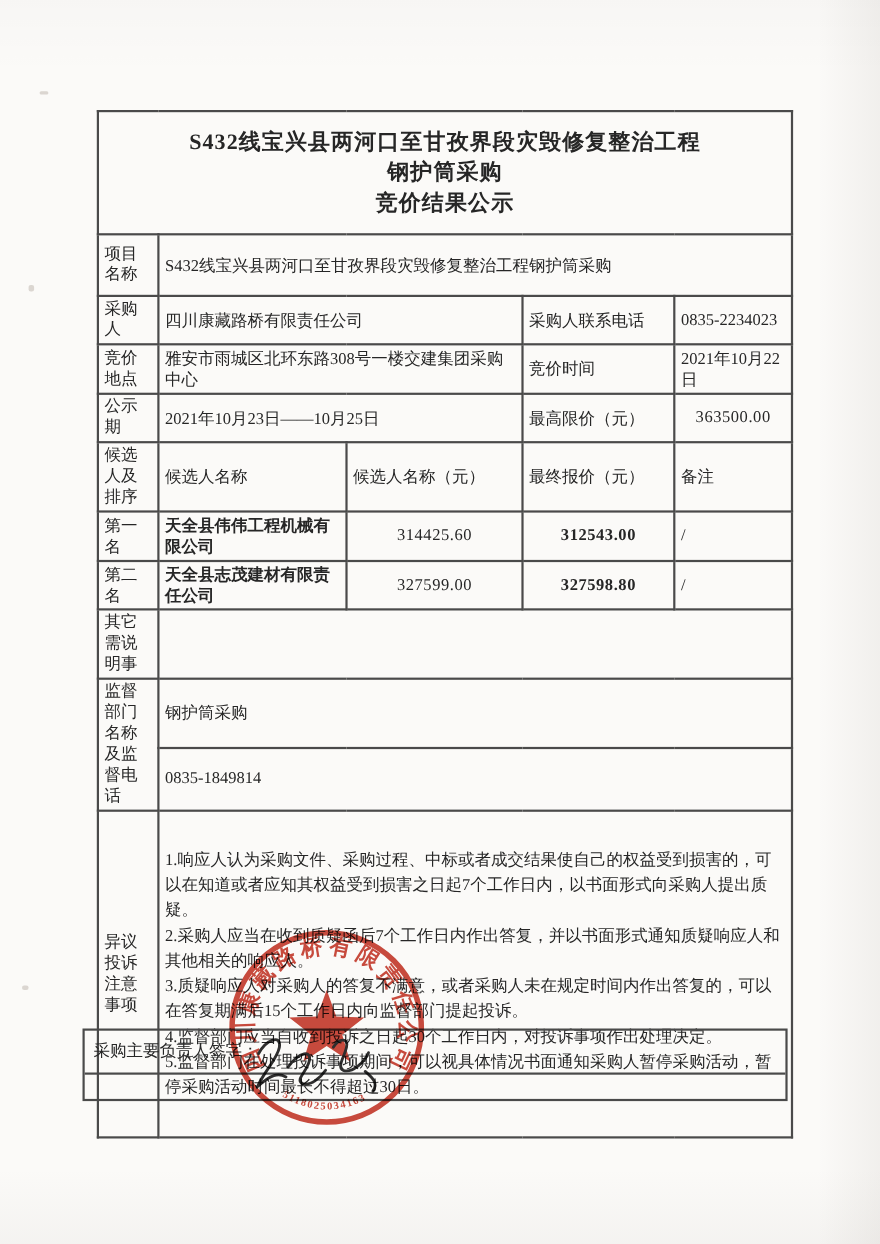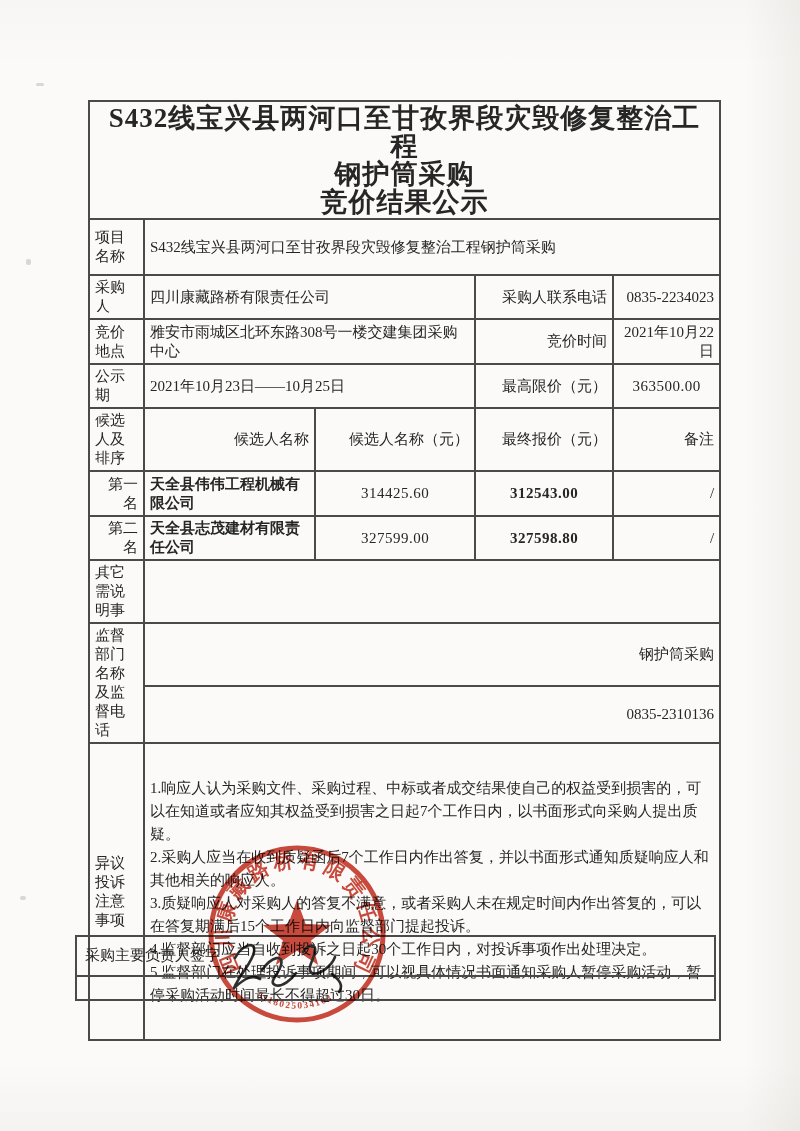--- a/index.html
+++ b/index.html
@@ -32,23 +32,23 @@
     font-size:15px;
     vertical-align:middle;
     overflow:hidden;
     word-break:break-all;
   }
   .r-title{height:112px;} .r-project{height:56px;} .r-purchaser{height:37px;margin-left:25px;}
   .r-place{height:45px;} .r-publicity{height:40px;} .r-chead{height:42px;}
   .r-c1{height:45px;} .r-c2{height:41px;} .r-other{height:40px;}
   .r-sup1{height:42px;} .r-sup2{height:38px;} .r-obj{height:297px;}
   .title-cell{text-align:center;vertical-align:middle;}
-  .title-cell .tl{font-size:27px;font-weight:600;line-height:28px;letter-spacing:1px;}
-  .lbl{padding-left:4px;padding-right:2px;line-height:19px;border-radius:25px;}
-  .center{text-align:right;}
+  .title-cell .tl{font-size:20px;font-weight:600;line-height:28px;letter-spacing:1px;}
+  .lbl{padding-left:4px;padding-right:2px;line-height:19px;}
+  .center{text-align:left;}
   .num{font-size:14px;letter-spacing:0.5px;text-align:center;}
   .bold{font-weight:700;}
   .obj-cell{vertical-align:top;padding:54px 8px 6px 8px;line-height:23px;}
   .obj-cell div{margin:0;}
   .sig-box{
     position:absolute;left:75px;top:935px;width:641px;height:66px;
     border:2px solid var(--border);box-sizing:border-box;
   }
   .sig-divider{position:absolute;left:0;top:38px;width:100%;height:2px;background:var(--border);}
   .sig-label{position:absolute;left:8px;top:9px;font-size:15px;}
@@ -145,21 +145,21 @@
     <tr class="r-other">
       <td class="lbl">其它需说明事</td>
       <td colspan="4"></td>
     </tr>
 
     <tr class="r-sup1">
       <td class="lbl" rowspan="2">监督部门名称及监督电话</td>
       <td colspan="4" class="center">钢护筒采购</td>
     </tr>
     <tr class="r-sup2">
-      <td colspan="4" class="center">0835-2310136</td>
+      <td colspan="4" class="center">0835-1849814</td>
     </tr>
 
     <tr class="r-obj">
       <td class="lbl">异议投诉注意事项</td>
       <td colspan="4" class="obj-cell">
         <div>1.响应人认为采购文件、采购过程、中标或者成交结果使自己的权益受到损害的，可以在知道或者应知其权益受到损害之日起7个工作日内，以书面形式向采购人提出质疑。</div>
         <div>2.采购人应当在收到质疑函后7个工作日内作出答复，并以书面形式通知质疑响应人和其他相关的响应人。</div>
         <div>3.质疑响应人对采购人的答复不满意，或者采购人未在规定时间内作出答复的，可以在答复期满后15个工作日内向监督部门提起投诉。</div>
         <div>4.监督部门应当自收到投诉之日起30个工作日内，对投诉事项作出处理决定。</div>
         <div>5.监督部门在处理投诉事项期间，可以视具体情况书面通知采购人暂停采购活动，暂停采购活动时间最长不得超过30日。</div>

